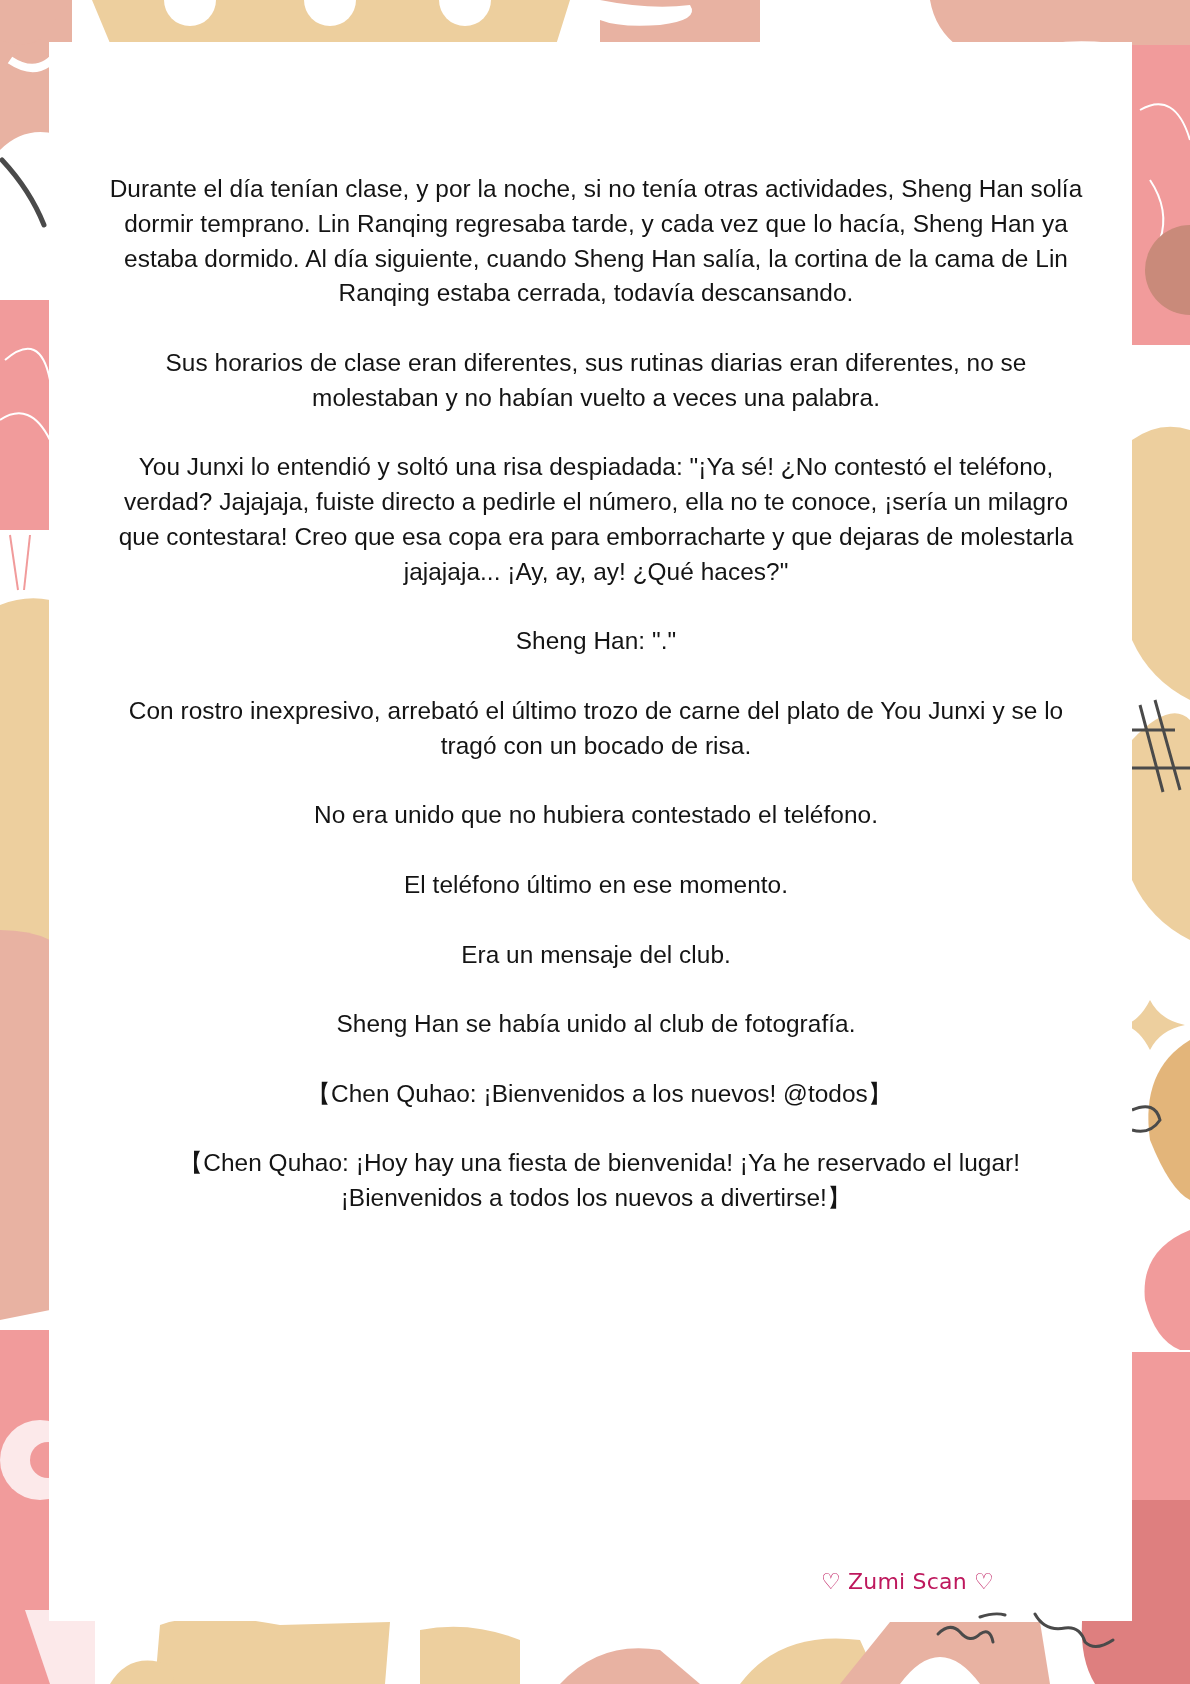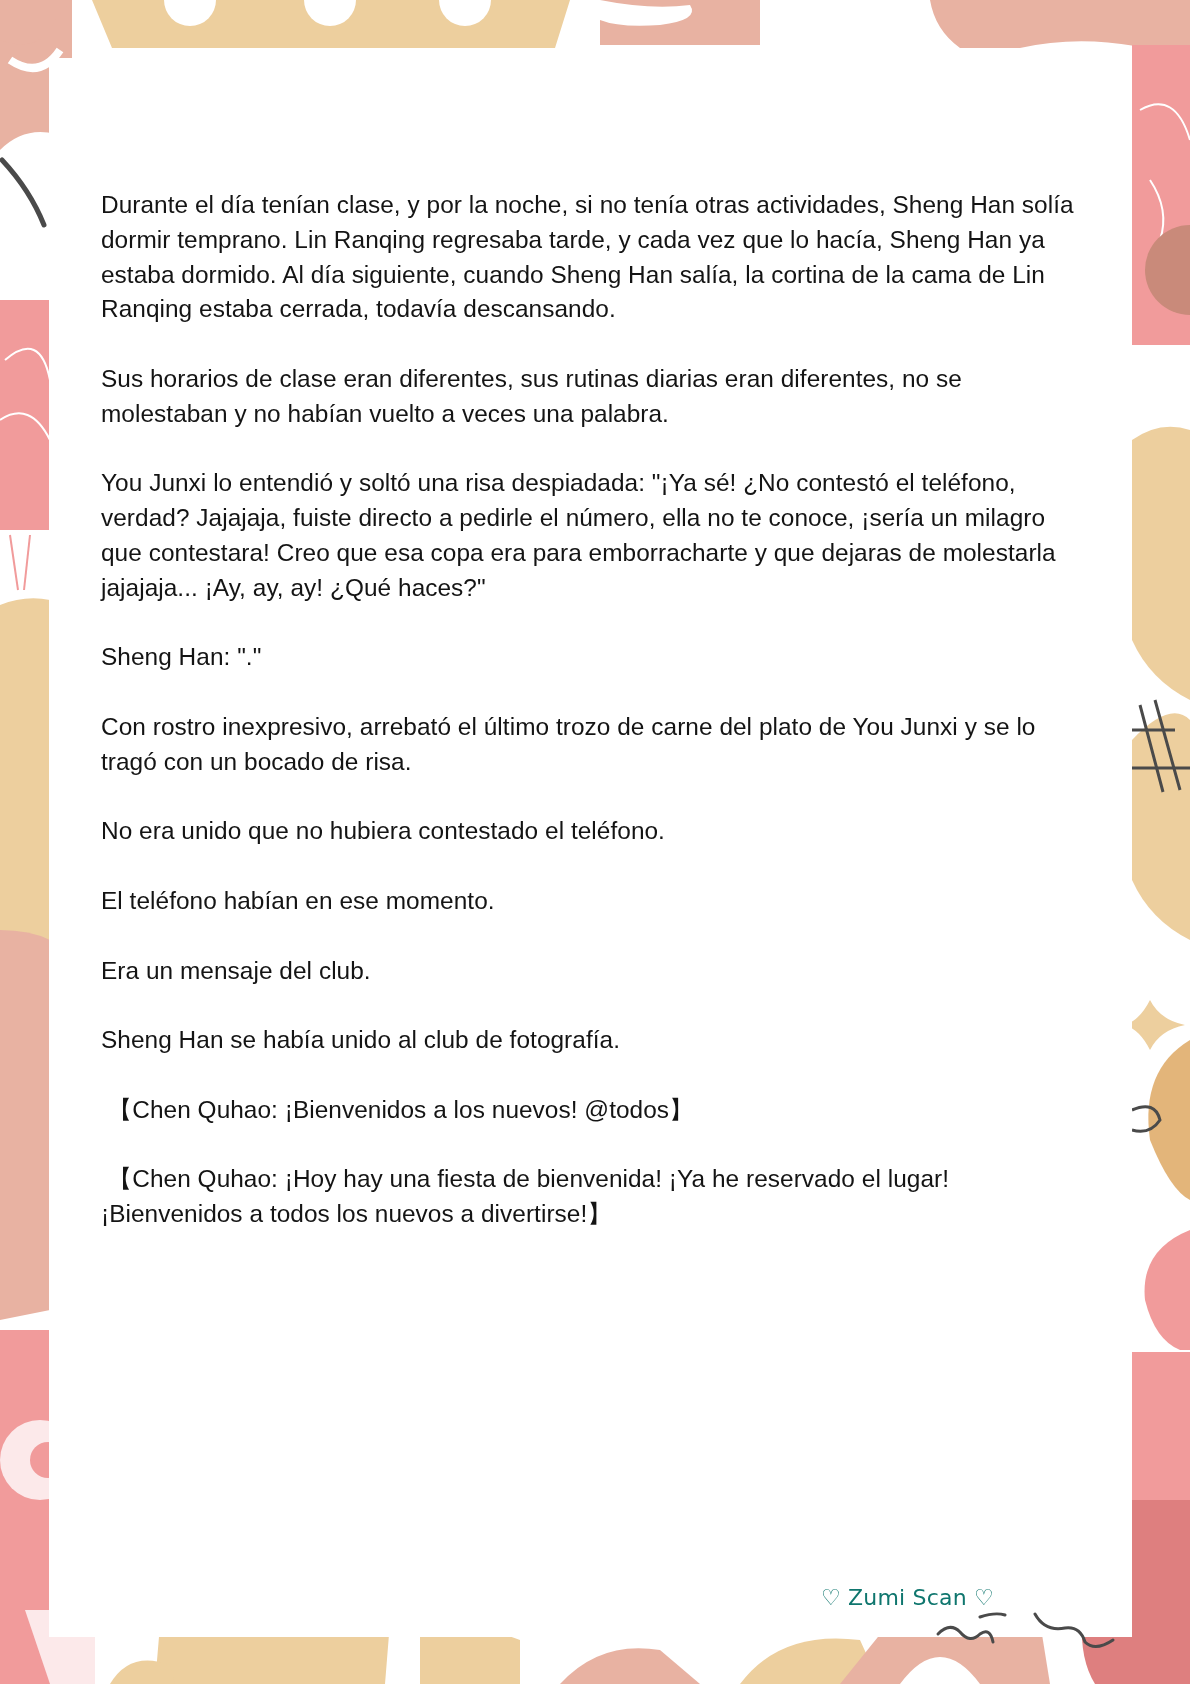--- a/index.html
+++ b/index.html
@@ -3,32 +3,32 @@
   <meta charset="utf-8">
   <style>
     html, body { margin: 0; padding: 0; }
     body {
       width: 1190px; height: 1684px; position: relative; overflow: hidden;
       background: #ffffff;
       font-family: "Liberation Sans", "DejaVu Sans", sans-serif;
     }
     .border-layer { position: absolute; inset: 0; z-index: 0; }
     .panel {
-      position: absolute; left: 49px; top: 58px; width: 1083px; height: 1579px;
-      background: #ffffff; z-index: 2;
+      position: absolute; left: 49px; top: 42px; width: 1083px; height: 1579px;
+      background: #ffffff; z-index: 2; text-align: center;
     }
     .content {
       position: absolute; left: 52px; top: 130px; width: 990px;
       color: #141414; font-size: 24.4px; line-height: 34.8px;
       letter-spacing: 0.05px;
     }
     .content p { margin: 0 0 34.8px 0; white-space: pre-wrap; }
     .watermark {
       position: absolute; right: 138px; bottom: 27px;
-      color: #0f766e; font-size: 22px; letter-spacing: 0.2px;
+      color: #be185d; font-size: 22px; letter-spacing: 0.2px;
       font-family: "DejaVu Sans", sans-serif;
     }
     .squiggle { position: absolute; z-index: 3; }
   </style>
 </head>
 <body>
 
 <div class="border-layer">
   <svg width="1190" height="1684" viewBox="0 0 1190 1684">
 
@@ -91,21 +91,21 @@
 </div>
 
 <div class="panel">
   <div class="content">
     <p>Durante el día tenían clase, y por la noche, si no tenía otras actividades, Sheng Han solía dormir temprano. Lin Ranqing regresaba tarde, y cada vez que lo hacía, Sheng Han ya estaba dormido. Al día siguiente, cuando Sheng Han salía, la cortina de la cama de Lin Ranqing estaba cerrada, todavía descansando.</p>
     <p>Sus horarios de clase eran diferentes, sus rutinas diarias eran diferentes, no se molestaban y no habían vuelto a veces una palabra.</p>
     <p>You Junxi lo entendió y soltó una risa despiadada: "¡Ya sé! ¿No contestó el teléfono, verdad? Jajajaja, fuiste directo a pedirle el número, ella no te conoce, ¡sería un milagro que contestara! Creo que esa copa era para emborracharte y que dejaras de molestarla jajajaja... ¡Ay, ay, ay! ¿Qué haces?"</p>
     <p>Sheng Han: "."</p>
     <p>Con rostro inexpresivo, arrebató el último trozo de carne del plato de You Junxi y se lo tragó con un bocado de risa.</p>
     <p>No era unido que no hubiera contestado el teléfono.</p>
-    <p>El teléfono habían en ese momento.</p>
+    <p>El teléfono último en ese momento.</p>
     <p>Era un mensaje del club.</p>
     <p>Sheng Han se había unido al club de fotografía.</p>
     <p> 【Chen Quhao: ¡Bienvenidos a los nuevos! @todos】</p>
     <p> 【Chen Quhao: ¡Hoy hay una fiesta de bienvenida! ¡Ya he reservado el lugar! ¡Bienvenidos a todos los nuevos a divertirse!】</p>
   </div>
   <div class="watermark">♡ Zumi Scan ♡</div>
 </div>
 
 <svg class="squiggle" style="left:935px; top:1612px;" width="180" height="50" viewBox="0 0 180 50">
   <path d="M3,22 Q15,10 25,20 Q35,32 45,22 Q55,15 58,30" stroke="#4a4a4a" stroke-width="3" fill="none" stroke-linecap="round"></path>

